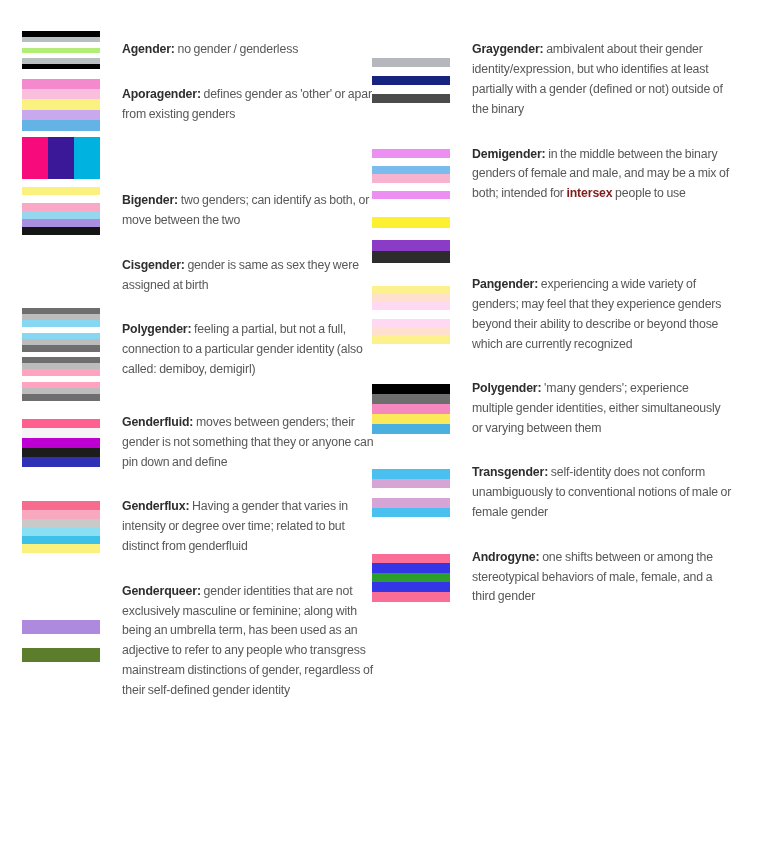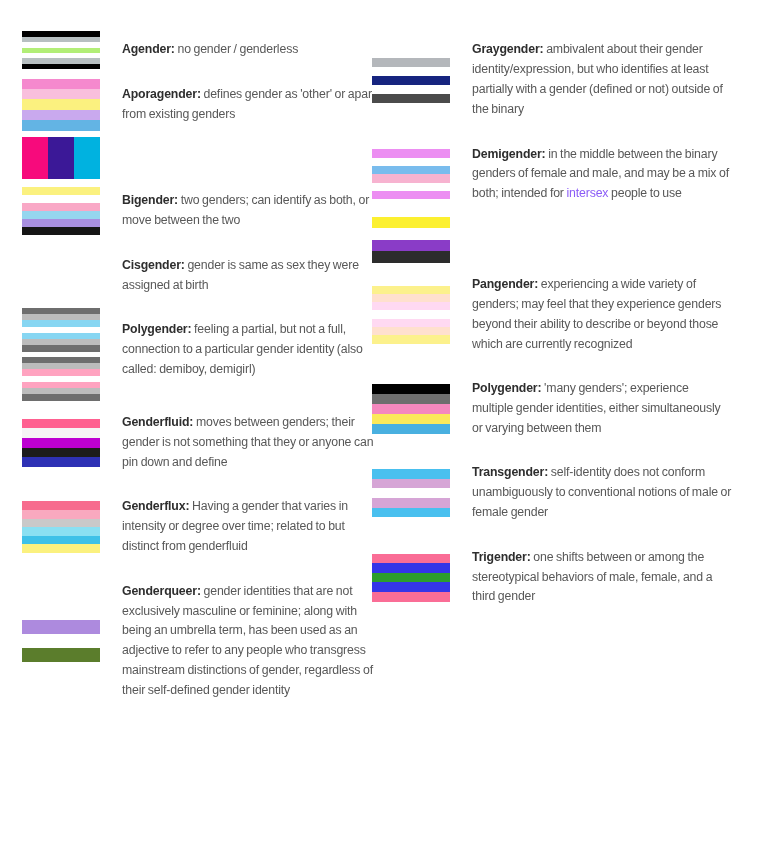--- a/index.html
+++ b/index.html
@@ -68,22 +68,22 @@
     color: #585858;
     letter-spacing: -0.15px;
     word-spacing: -0.6px;
     text-align: left;
   }
   .def .term {
     font-weight: bold;
     color: #2e2e2e;
   }
   .def .em {
-    font-weight: normal;
-    color: #8b5cf6;
+    font-weight: bold;
+    color: #7f1d1d;
   }
 </style>
 </head>
 <body>
 
 <div id="sheet">
   <div class="column" id="col-left">
       <div class="entry">
         <div class="entry-inner">
           <div class="flag-cell" style="align-self: center;">
@@ -362,18 +362,18 @@
               <div class="flag" style="height: 48px;">
                 <div class="stripe" style="background: rgb(250, 109, 150); height: 20%; width: 100%;"></div>
                 <div class="stripe" style="background: rgb(53, 53, 232); height: 20%; width: 100%;"></div>
                 <div class="stripe" style="background: rgb(44, 158, 44); height: 20%; width: 100%;"></div>
                 <div class="stripe" style="background: rgb(53, 53, 232); height: 20%; width: 100%;"></div>
                 <div class="stripe" style="background: rgb(250, 109, 150); height: 20%; width: 100%;"></div>
               </div>
             </div>
           </div>
           <div class="text-cell">
-            <p class="def"><span class="term">Trigender:</span><span> one shifts between or among the stereotypical behaviors of male, female, and a third gender</span></p>
+            <p class="def"><span class="term">Androgyne:</span><span> one shifts between or among the stereotypical behaviors of male, female, and a third gender</span></p>
           </div>
         </div>
       </div>
     </div>
 </div>
 
 </body></html>

